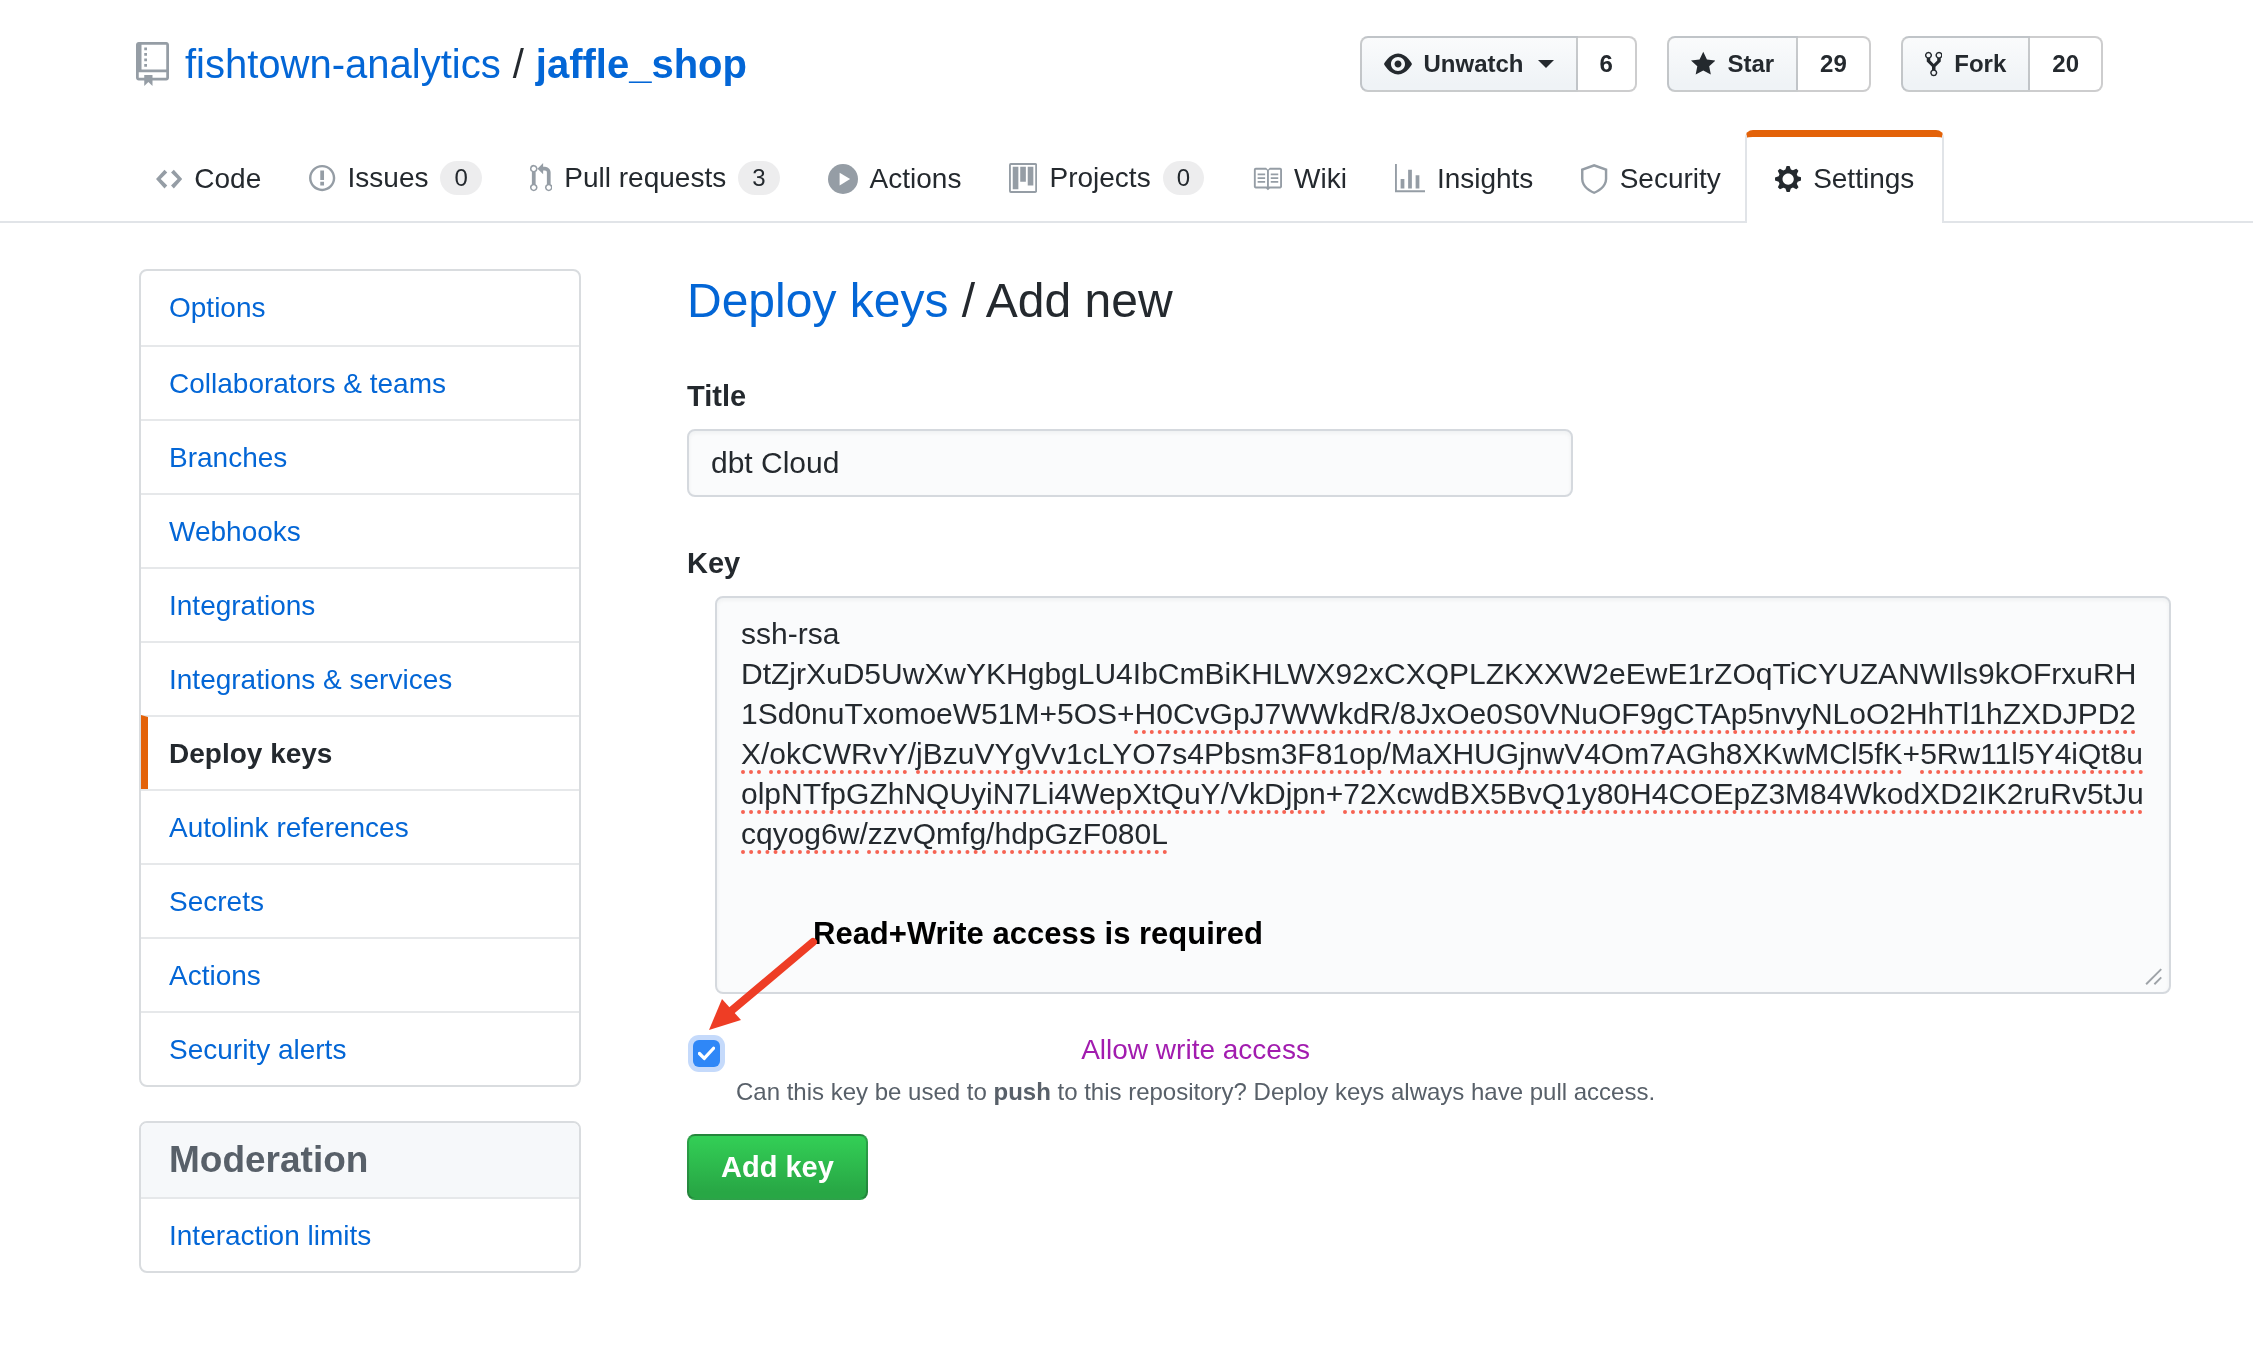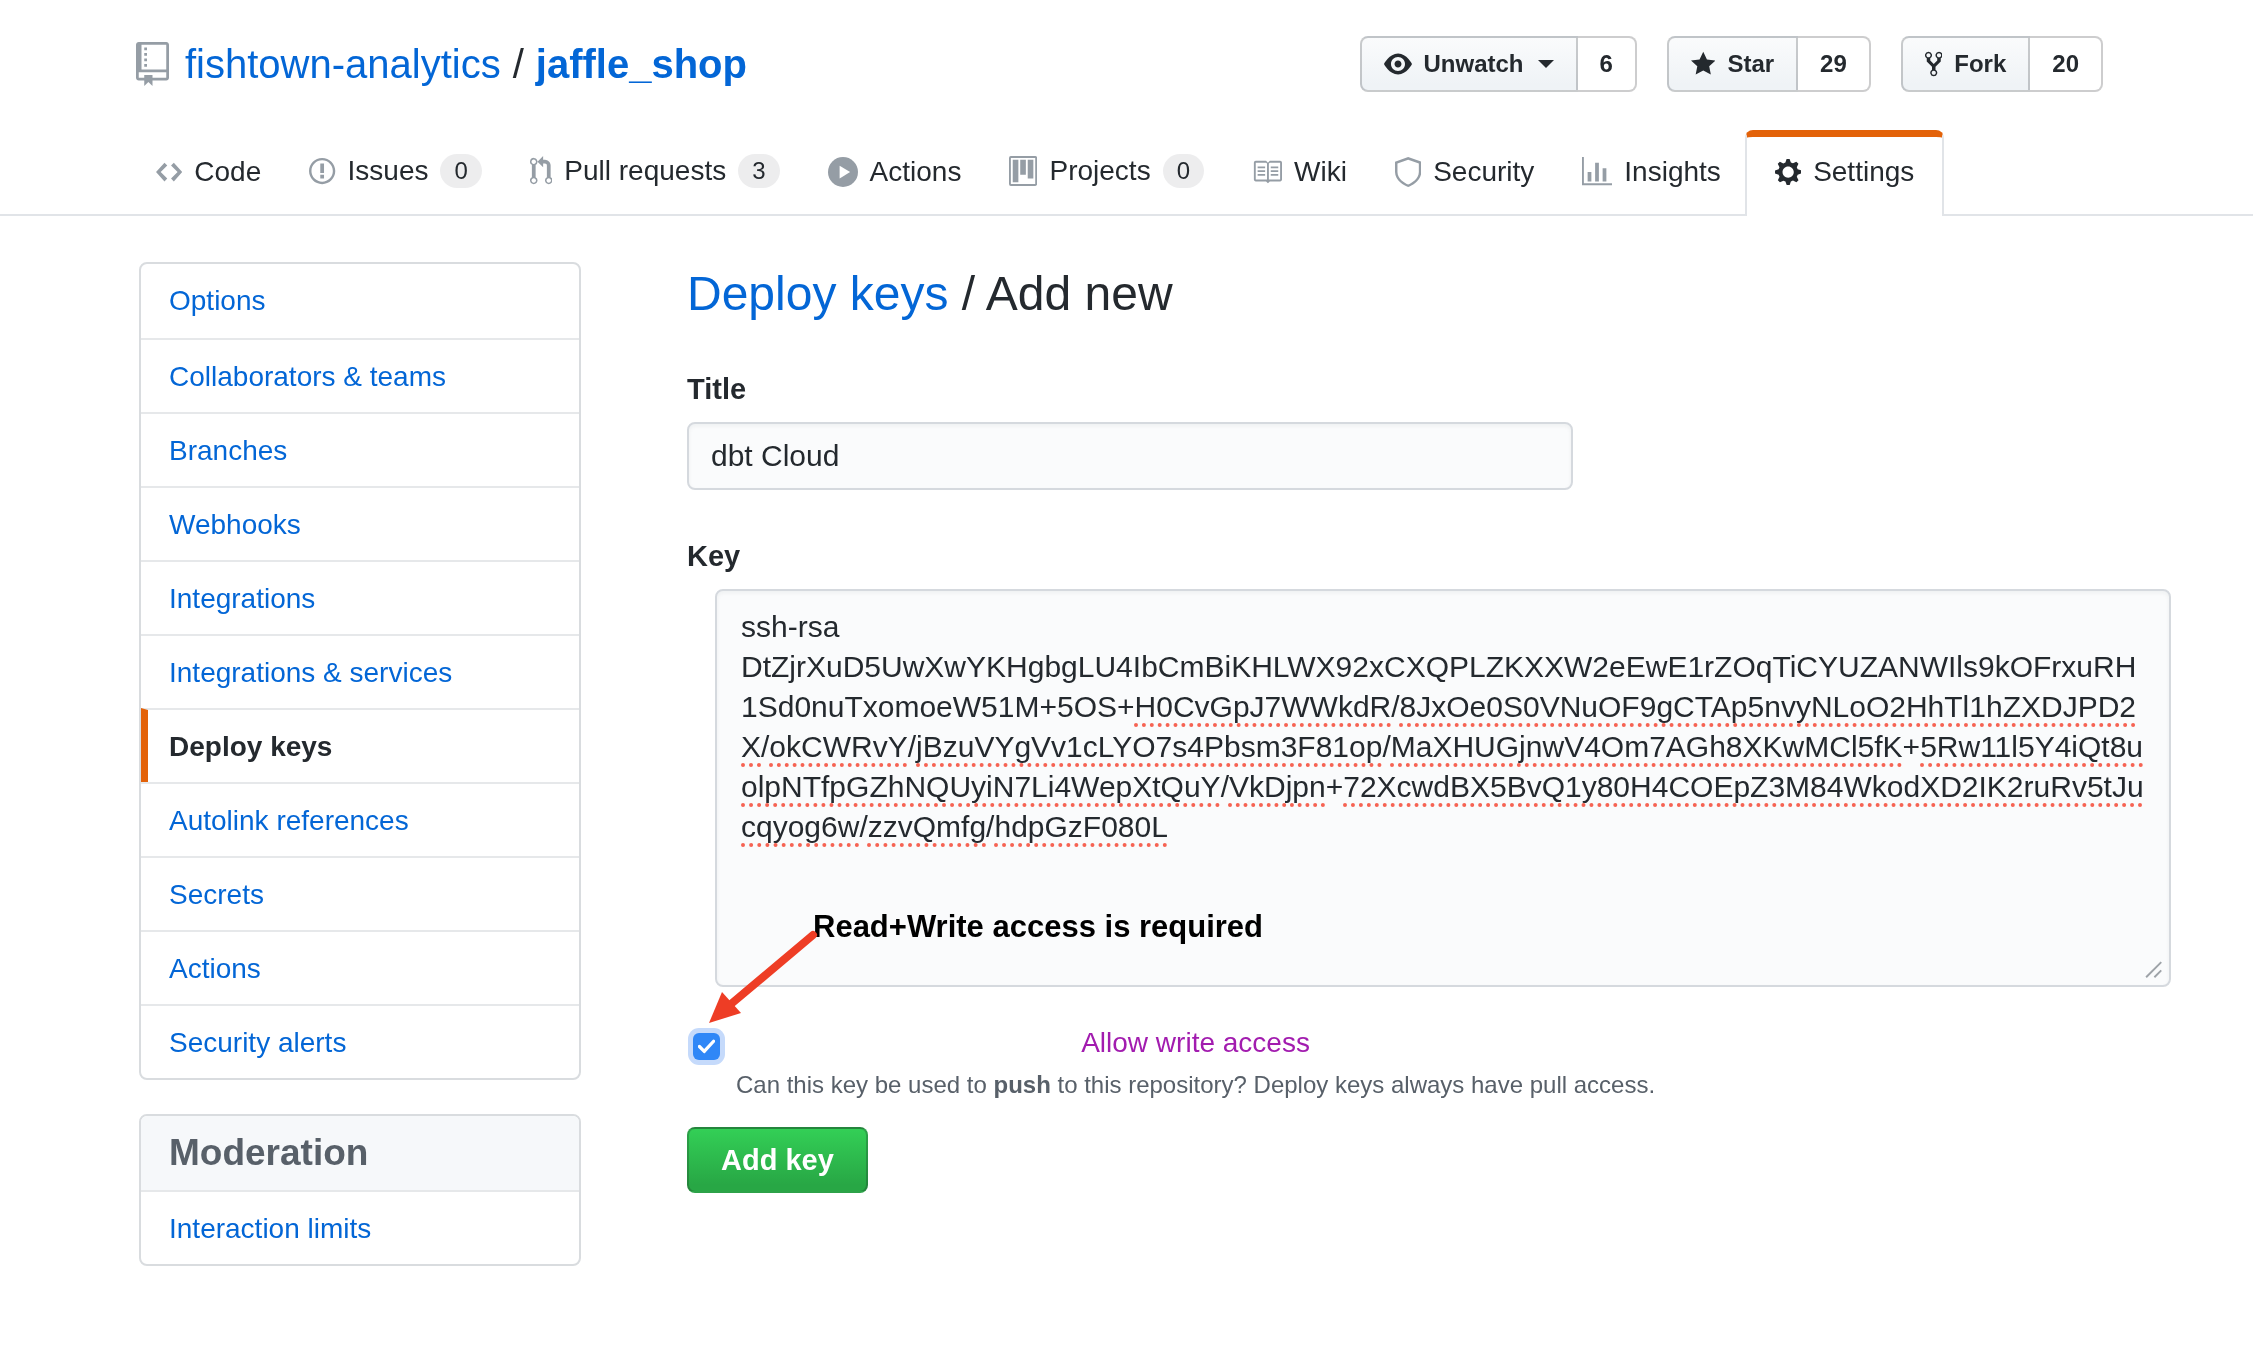--- a/index.html
+++ b/index.html
@@ -41,21 +41,21 @@
   .tabnav { display:flex; align-items:flex-end; margin-top:38px; padding-left:132px; border-bottom:2px solid #e1e4e8; }
   .tab { display:flex; align-items:center; gap:12px; padding:24px 24px 26px; font-size:28px; color:#24292e; cursor:pointer; }
   .tab .icon { color:#959da5; }
   .tab-counter {
     background:rgba(27,31,35,.08); border-radius:999px;
     padding:5px 14px; font-size:24px; line-height:1; color:#24292e;
   }
   .tab.active {
     background:#fff; border:2px solid #e1e4e8; border-bottom:none;
     border-top:7px solid #e36209; border-radius:8px 8px 0 0;
-    margin-bottom:-2px; padding:19px 28px 28px;
+    margin-bottom:-2px; padding:26px 28px 28px;
   }
   .tab.active .icon { color:#24292e; }
 
   
   .layout { display:flex; align-items:flex-start; padding:46px 158px 0 139px;gap:48px; }
 
   .sidebar { width:442px; margin-right:58px; flex-shrink:0; }
   .side-menu { border:2px solid #d9dcdf; border-radius:8px; overflow:hidden; background:#fff; }
   .menu-item {
     display:block; padding:0 28px; height:74px; line-height:74px;
@@ -229,35 +229,35 @@
         <svg viewBox="0 0 16 16" width="30.0" height="30">
           <path fill-rule="evenodd" fill="currentColor" d="M3 5h4v1H3V5zm0 3h4V7H3v1zm0 2h4V9H3v1zm11-5h-4v1h4V5zm0 2h-4v1h4V7zm0 2h-4v1h4V9zm2-6v9c0 .55-.45 1-1 1H9.5l-1 1-1-1H2c-.55 0-1-.45-1-1V3c0-.55.45-1 1-1h5.5l1 1 1-1H15c.55 0 1 .45 1 1zm-8 .5L7.5 3H2v9h6V3.5zm7-.5H9.5l-.5.5V12h6V3z"></path>
         </svg>
       </span>
     <span class="t-label">Wiki</span>
 
   </a>
 
   <a class="tab" href="#">
     <span class="icon">
+        <svg viewBox="0 0 16 16" width="30.0" height="30">
+          <path fill-rule="evenodd" fill="currentColor" d="M16 14v1H0V0h1v14h15zM5 13H3V8h2v5zm4 0H7V3h2v10zm4 0h-2V6h2v7z"></path>
+        </svg>
+      </span>
+    <span class="t-label">Insights</span>
+
+  </a>
+
+  <a class="tab" href="#">
+    <span class="icon">
         <svg viewBox="0 0 14 16" width="26.3" height="30">
           <path fill-rule="evenodd" fill="currentColor" d="M7 0l7 2.5V8c0 4.6-5 7.3-7 8-2-.7-7-3.4-7-8V2.5L7 0zm0 1.4L1.3 3.4V8c0 3.7 4 6 5.7 6.7C8.7 14 12.7 11.7 12.7 8V3.4L7 1.4z"></path>
         </svg>
       </span>
     <span class="t-label">Security</span>
-
-  </a>
-
-  <a class="tab" href="#">
-    <span class="icon">
-        <svg viewBox="0 0 16 16" width="30.0" height="30">
-          <path fill-rule="evenodd" fill="currentColor" d="M16 14v1H0V0h1v14h15zM5 13H3V8h2v5zm4 0H7V3h2v10zm4 0h-2V6h2v7z"></path>
-        </svg>
-      </span>
-    <span class="t-label">Insights</span>
 
   </a>
 
   <a class="tab active" href="#">
     <span class="icon">
         <svg viewBox="0 0 14 16" width="26.3" height="30">
           <path fill-rule="evenodd" fill="currentColor" d="M14 8.77v-1.6l-1.94-.64-.45-1.09.88-1.84-1.13-1.13-1.81.91-1.09-.45-.69-1.92h-1.6l-.63 1.94-1.11.45-1.84-.88-1.13 1.13.91 1.81-.45 1.09L0 7.23v1.59l1.94.64.45 1.09-.88 1.84 1.13 1.13 1.81-.91 1.09.45.69 1.92h1.59l.63-1.94 1.11-.45 1.84.88 1.13-1.13-.92-1.81.47-1.09L14 8.75v.02zM7 11c-1.66 0-3-1.34-3-3s1.34-3 3-3 3 1.34 3 3-1.34 3-3 3z"></path>
         </svg>
       </span>
     <span class="t-label">Settings</span>

